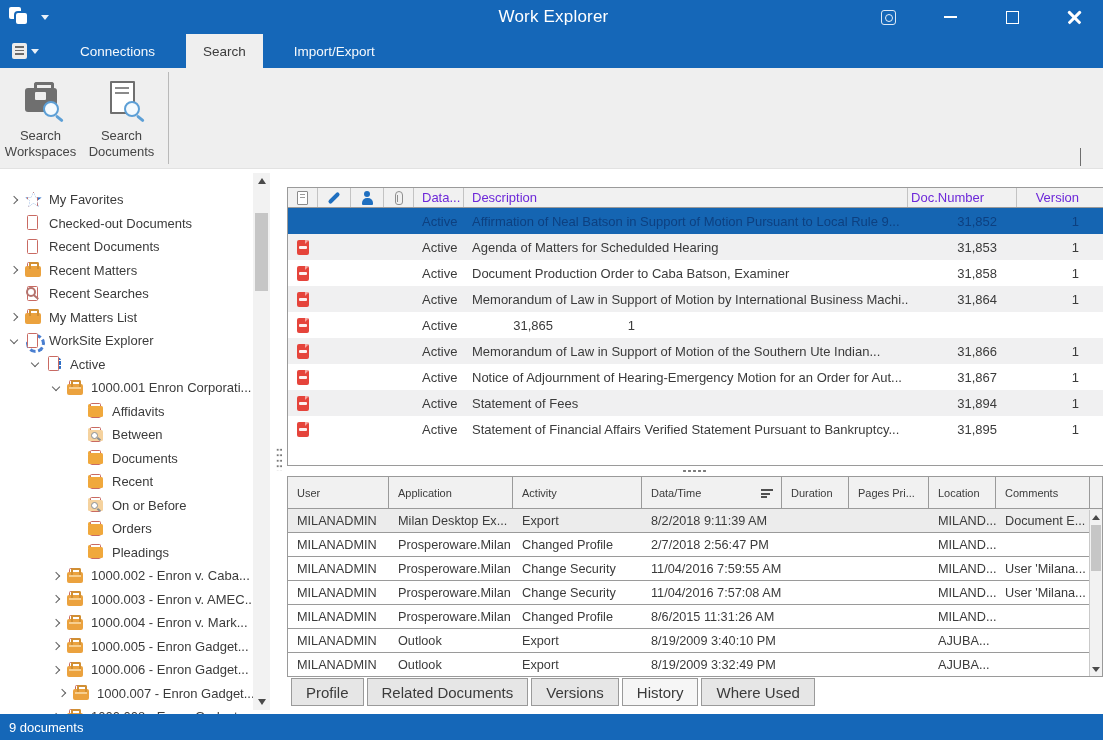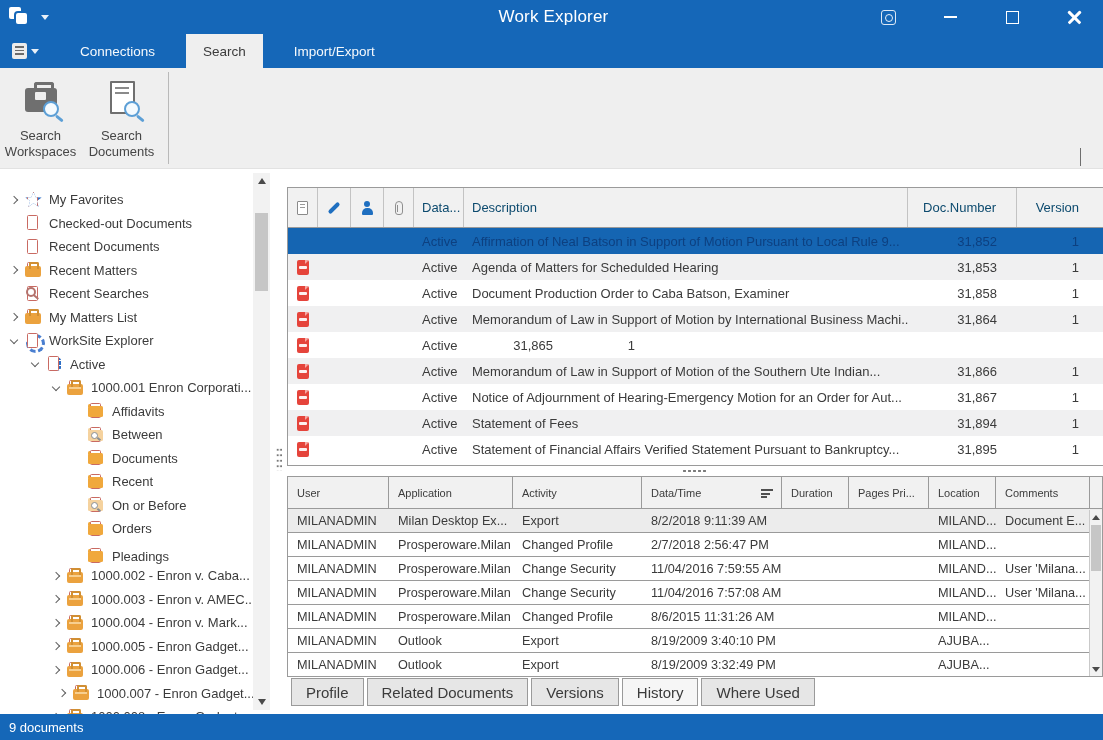--- a/index.html
+++ b/index.html
@@ -94,26 +94,26 @@
   
   .v-split { width:15px; flex:none; position:relative; }
   .vdots { position:absolute; left:4px; top:51%; width:6px; height:24px;
     background-image:radial-gradient(circle,#7a7a7a 1.1px,transparent 1.4px); background-size:3.4px 5.5px; }
 
   
   .right-panel { flex:1; display:flex; flex-direction:column; padding-top:18px; min-width:0; }
 
   
   .doc-grid { height:279px; border:1px solid #9a9a9a; border-right:none; flex:none; display:flex; flex-direction:column; overflow:hidden; }
-  .dg-header { height:40px; background:#F1F1F1; border-bottom:1px solid #9a9a9a; display:flex; flex:none; font-size:13px; color:#0c4a6e; }
+  .dg-header { height:20px; background:#F1F1F1; border-bottom:1px solid #9a9a9a; display:flex; flex:none; font-size:13px; color:#6d28d9; }
   .dgh { display:flex; align-items:center; border-right:1px solid #c3c3c3; padding:0 8px; }
   .dgh.icn { justify-content:center; padding:0; }
   .w-ic1{width:30px;flex:none;} .w-ic2{width:33px;flex:none;} .w-ic3{width:33px;flex:none;} .w-ic4{width:30px;flex:none;}
   .w-data{width:50px;flex:none;} .w-desc{flex:1;min-width:0;} .w-num{width:109px;flex:none;} .w-ver{width:86px;flex:none;border-right:none;}
-  .dgh.w-num{justify-content:flex-end;padding-right:20px;} .dgh.w-ver{justify-content:flex-end;padding-right:24px;}
+  .dgh.w-num{justify-content:flex-end;padding-right:32px;} .dgh.w-ver{justify-content:flex-end;padding-right:24px;}
   .h-doc { width:11px; height:14px; background:#fff; border:1.3px solid #8a8a8a; border-radius:1px; position:relative; }
   .h-doc::after { content:''; position:absolute; left:2px; top:2.5px; width:5px; height:6px;
     background:repeating-linear-gradient(to bottom,#9a9a9a 0 1.3px, transparent 1.3px 2.8px); }
   .h-pencil { width:4px; height:14px; background:#1F6FC0; border-radius:2px; transform:rotate(45deg); }
   .h-person { width:14px; height:14px; position:relative; }
   .h-person::before { content:''; position:absolute; left:4px; top:0; width:6px; height:6px; background:#1F6FC0; border-radius:50%; }
   .h-person::after { content:''; position:absolute; left:1.5px; top:7px; width:11px; height:7px; background:#1F6FC0; border-radius:5px 5px 1px 1px; }
   .h-clip { width:8px; height:14px; border:1.8px solid #8f8f8f; border-radius:4px 4px 3px 3px; position:relative; }
   .h-clip::after { content:''; position:absolute; left:1.2px; top:3px; width:1.6px; height:7px; background:#8f8f8f; }
 
@@ -298,21 +298,21 @@
           <div class="tree-item" style="padding-left: 69px;">
             <i class="exp exp-none"></i>
             <i class="tico i-foldersearch"><i class="pgbase"></i><i class="case"></i><i class="ring"></i><i class="badge bdg"></i></i>
             <span class="tlabel">On or Before</span>
           </div>
           <div class="tree-item" style="padding-left: 69px;">
             <i class="exp exp-none"></i>
             <i class="tico i-folder"><i class="pgbase"></i><i class="case"></i><i class="ring"></i><i class="badge bdg"></i></i>
             <span class="tlabel">Orders</span>
           </div>
-          <div class="tree-item" style="padding-left: 69px; align-items: flex-end;">
+          <div class="tree-item" style="padding-left: 69px;">
             <i class="exp exp-none"></i>
             <i class="tico i-folder"><i class="pgbase"></i><i class="case"></i><i class="ring"></i><i class="badge bdg"></i></i>
             <span class="tlabel">Pleadings</span>
           </div>
           <div class="tree-item" style="padding-left: 48px;">
             <i class="exp exp-right"></i>
             <i class="tico i-ws"><i class="pgbase"></i><i class="case"></i><i class="ring"></i><i class="badge bdg"></i></i>
             <span class="tlabel">1000.002 - Enron v. Caba...</span>
           </div>
           <div class="tree-item" style="padding-left: 48px;">

